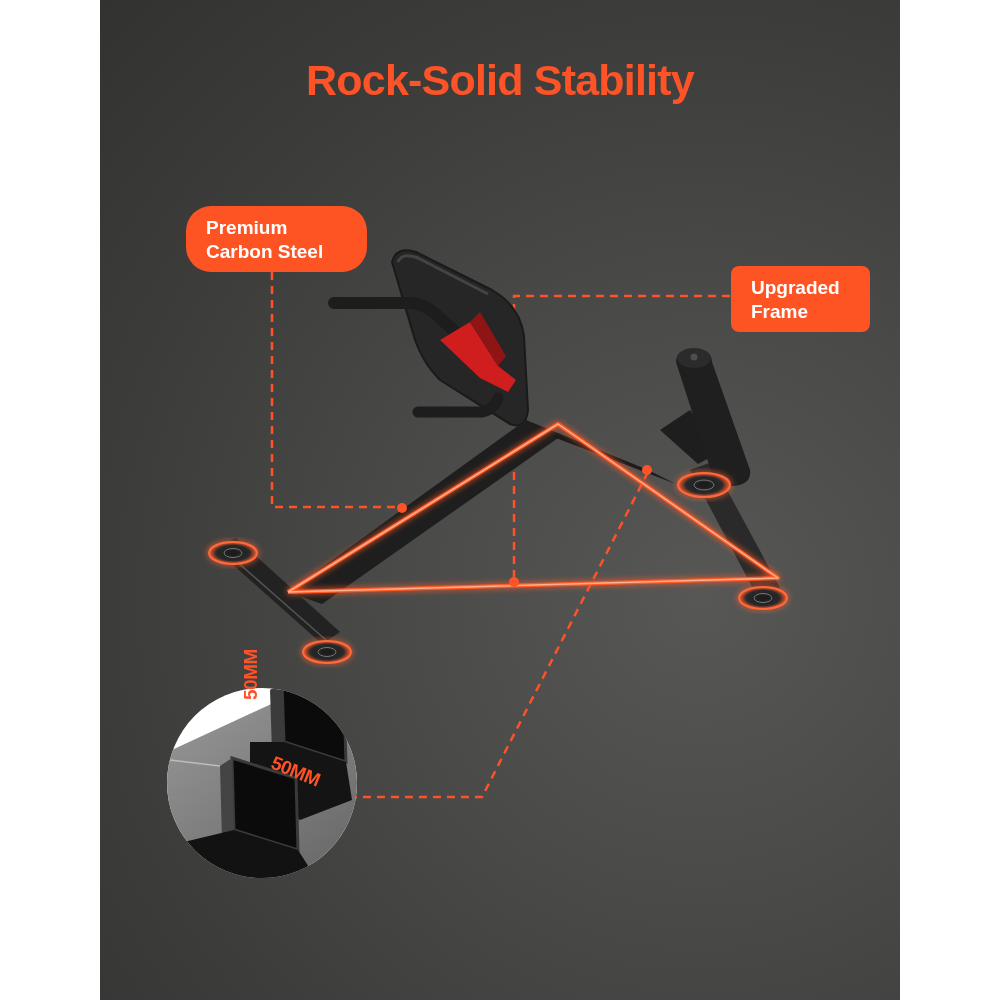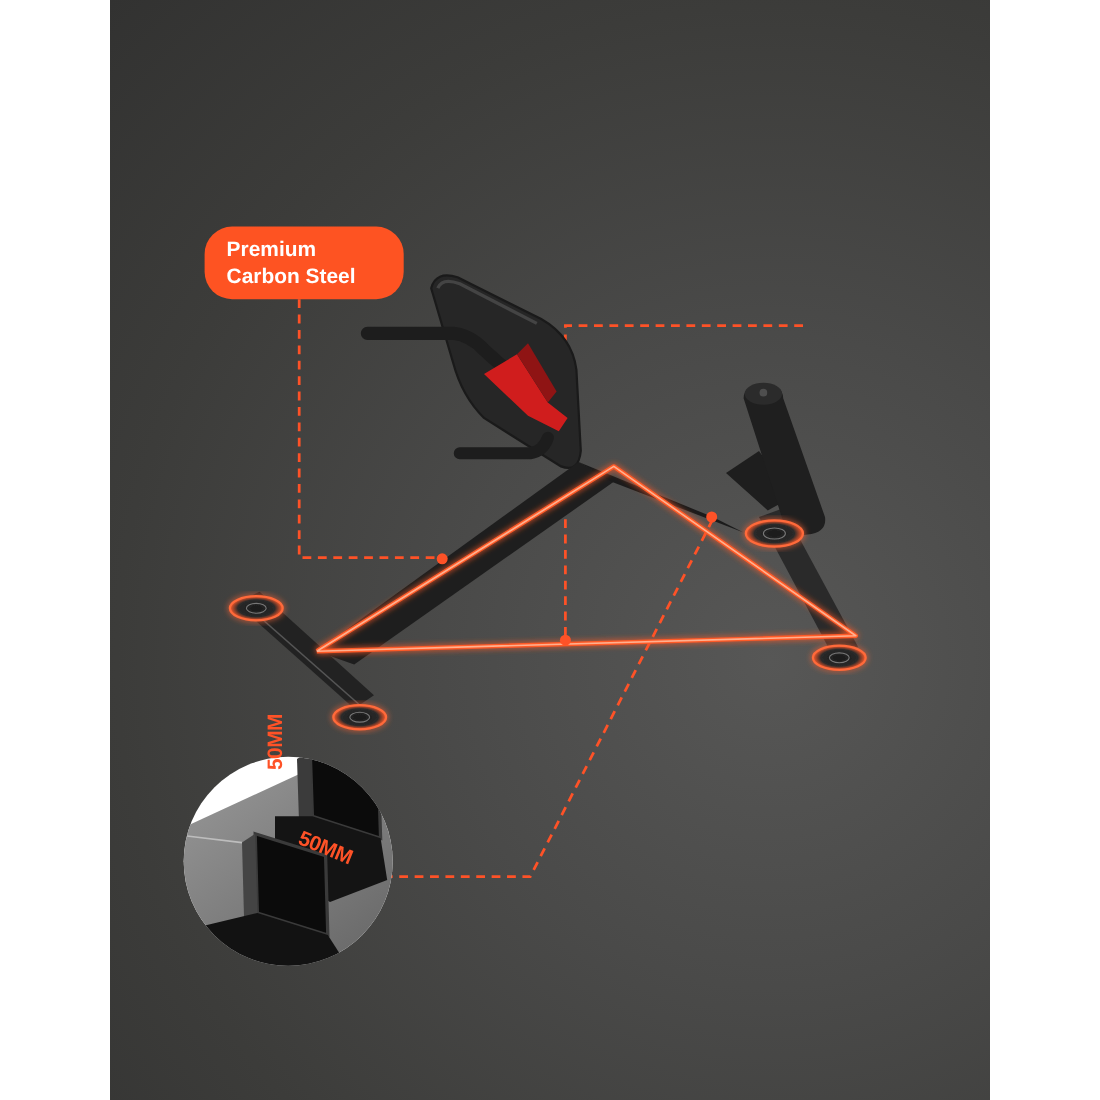--- a/index.html
+++ b/index.html
@@ -147,22 +147,27 @@
         <path d="M250,742 L284,742 L346,762 L352,800 L300,820 L250,790 Z" fill="#141414"></path>
 
         <path d="M232,758 L296,778 L298,850 L234,830 Z" fill="#0b0b0b" stroke="#3a3a3a" stroke-width="3"></path>
         <path d="M220,766 L232,758 L234,830 L222,840 Z" fill="#444"></path>
         <path d="M150,850 L234,830 L298,850 L330,900 L150,900 Z" fill="#121212"></path>
         <path d="M170,760 L220,766" stroke="#bdbdbd" stroke-width="1.5"></path>
       </g>
     </g>
   </svg>
 
+  <div class="title">Rock-Solid Stability</div>
 
   <div class="label label-left">
     <span>Premium</span>
     <span>Carbon Steel</span>
   </div>
 
+  <div class="label label-right">
+    <span>Upgraded</span>
+    <span>Frame</span>
+  </div>
 
   <div class="mm mm-vert">50MM</div>
   <div class="mm mm-horz">50MM</div>
 </div>
 
 </body></html>

